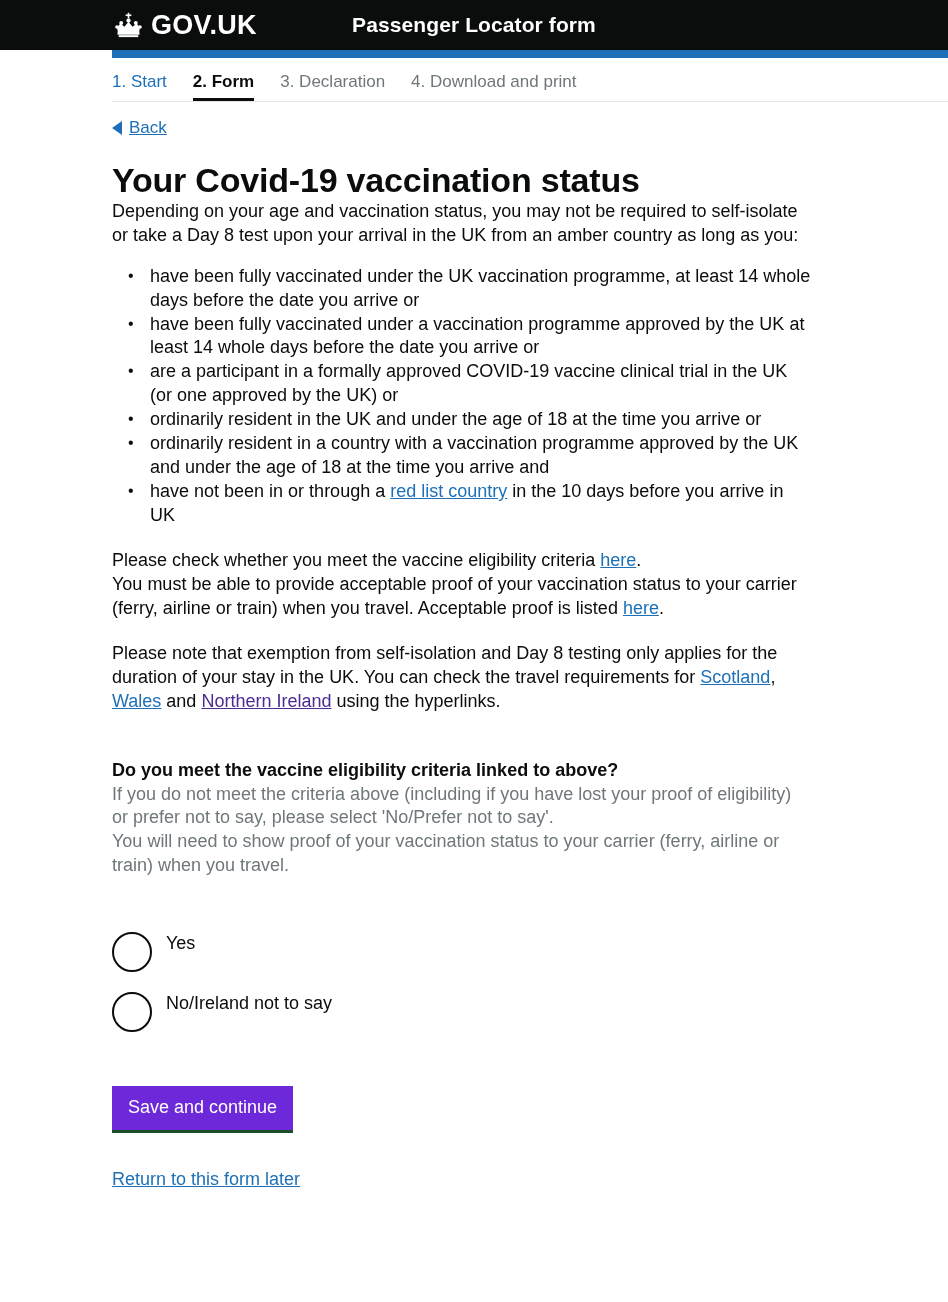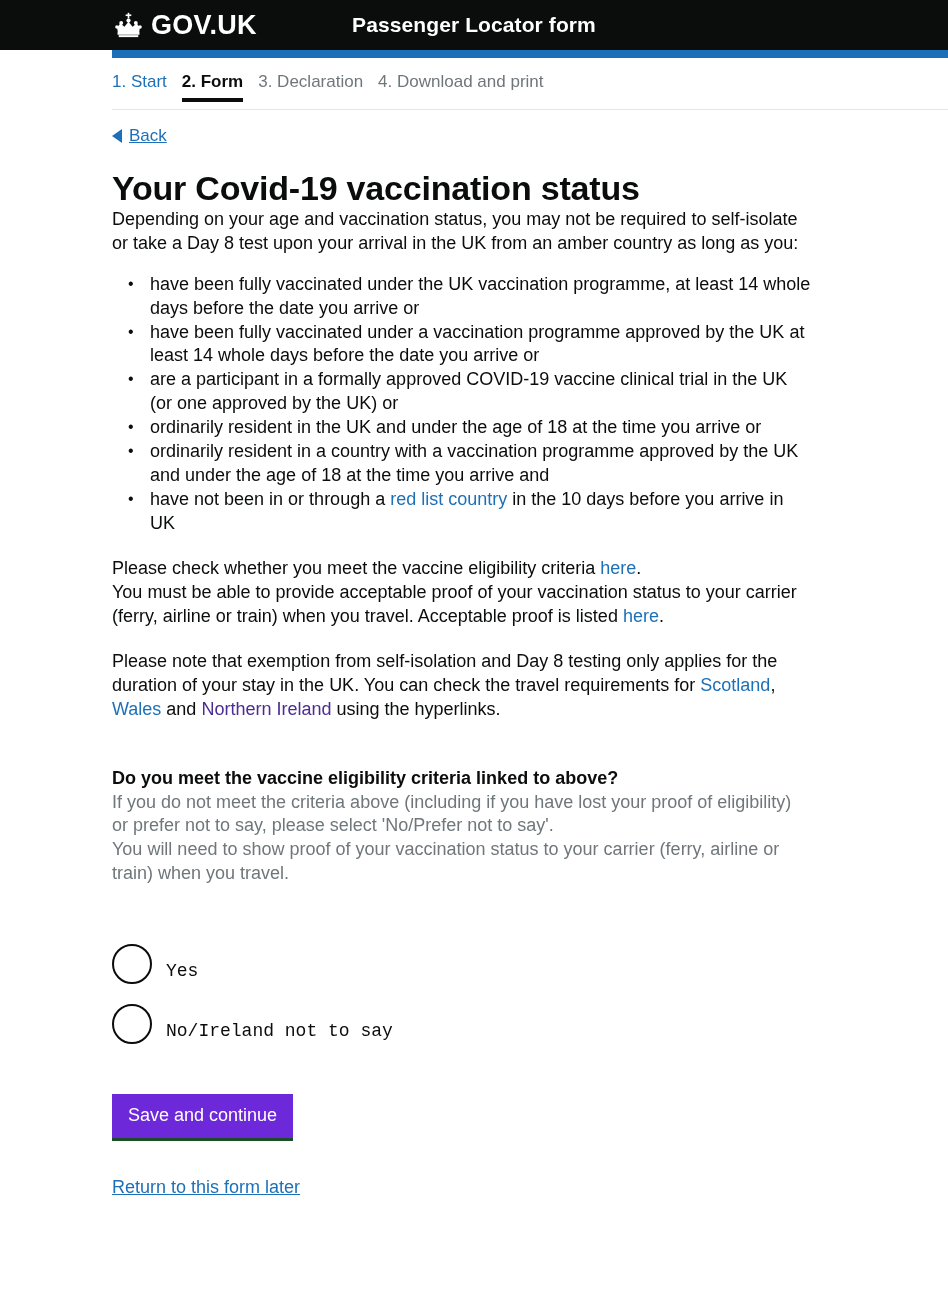--- a/index.html
+++ b/index.html
@@ -67,22 +67,21 @@
   .blue-bar { flex: 1; background: #1d70b8; }
 
   
   .tabs-wrap {
     padding: 14px 0 0 112px;
     position: relative;
   }
   .tabs {
     display: flex;
     align-items: flex-end;
-    gap: 15px;
-    padding-bottom: 8px;
+    gap: 26px;
   }
   .tab {
     font-size: 17px;
     line-height: 1.2;
     padding-bottom: 6px;
     white-space: nowrap;
     border-bottom: 4px solid transparent;
     text-decoration: none;
     cursor: pointer;
   }
@@ -166,20 +165,21 @@
     top: 0;
     font-size: 16px;
     color: #0b0c0c;
   }
   ul.criteria-list li b { font-weight: 400; }
 
   .para-block { margin-top: 21px; max-width: 700px; }
 
   a.inline-link {
     color: #1d70b8;
+    text-decoration: underline;
     cursor: pointer;
   }
   a.inline-link.visited {
     color: #4c2c92;
   }
 
   h2.question {
     font-size: 18px;
     font-weight: 700;
     line-height: 1.33;
@@ -194,27 +194,26 @@
     margin: 0;
     max-width: 700px;
   }
   .hint-1 { margin-top: 36px; }
   .hint-2 { margin-top: 21px; }
 
   
   .radios { margin-top: 54px; }
   .radio-row {
     display: flex;
-    align-items: flex-end;
+    align-items: flex-start;
     gap: 14px;
     height: 44px;
     margin-bottom: 16px;
     cursor: pointer;
     width: fit-content;
-    font-family: Liberation Mono, monospace;
   }
   .radio-circle {
     width: 40px;
     height: 40px;
     border: 2px solid #0b0c0c;
     border-radius: 50%;
     background: #ffffff;
     flex: none;
     position: relative;
   }

